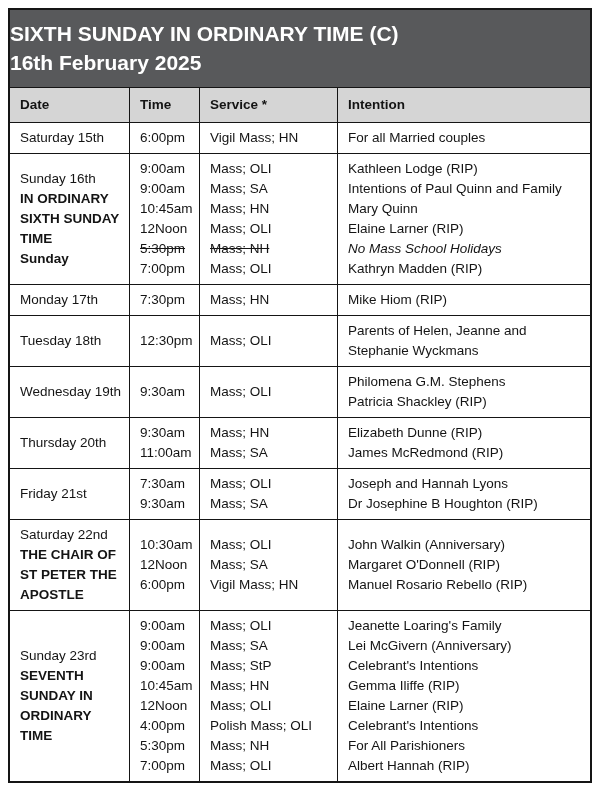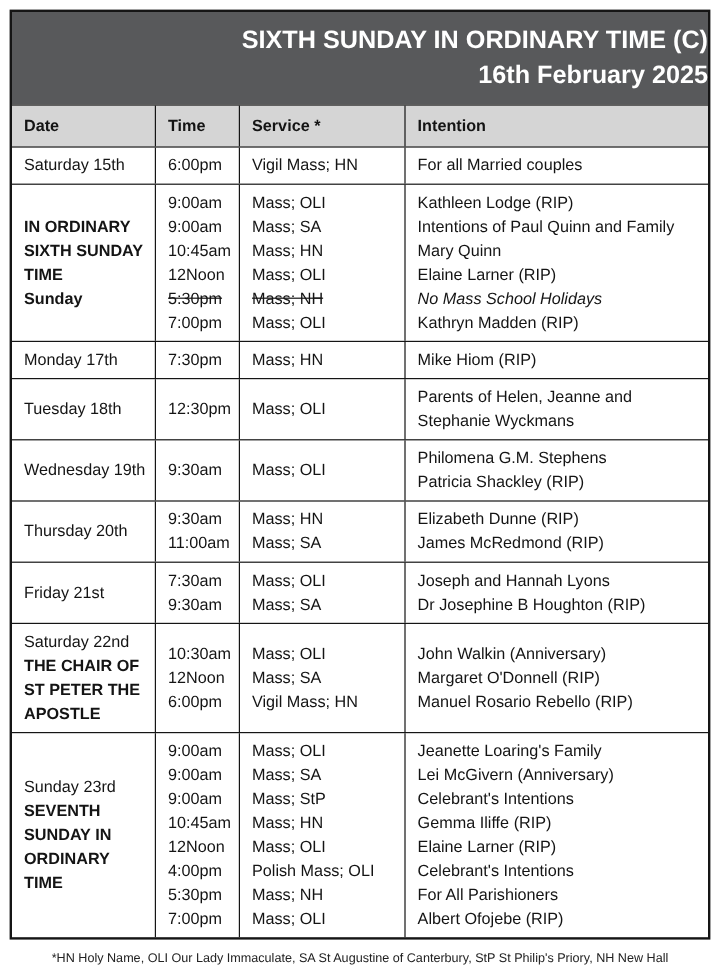--- a/index.html
+++ b/index.html
@@ -13,21 +13,21 @@
     color:var(--text);
     height:805px; overflow:hidden;
   }
   .page{padding:8px 8px 0 8px;}
   .doc{
     border:2px solid var(--border);
     width:584px;
   }
   .title-band{
     background:var(--band-bg); color:var(--band-fg);
-    text-align:right; font-weight:bold;
+    text-align:left; font-weight:bold;
     font-size:21px; line-height:29px;
     padding:9px 0 10px 0;
   }
   .grid{
     display:grid;
     grid-template-columns:119px 70px 138px 1fr;
   }
   .col-headers{
     background:var(--colhead-bg);
     border-top:1px solid var(--border);
@@ -74,20 +74,21 @@
           </div>
           <div class="cell">
             <span class="">Vigil Mass; HN</span>
           </div>
           <div class="cell">
             <span class="">For all Married couples</span>
           </div>
         </div>
         <div class="grid row">
           <div class="cell">
+            <span class="">Sunday 16th</span>
             <span class=" bold">IN ORDINARY</span>
             <span class=" bold">SIXTH SUNDAY</span>
             <span class=" bold">TIME</span>
             <span class=" bold">Sunday</span>
           </div>
           <div class="cell">
             <span class="">9:00am</span>
             <span class="">9:00am</span>
             <span class="">10:45am</span>
             <span class="">12Noon</span>
@@ -241,19 +242,18 @@
             <span class="">Mass; OLI</span>
           </div>
           <div class="cell">
             <span class="">Jeanette Loaring's Family</span>
             <span class="">Lei McGivern (Anniversary)</span>
             <span class="">Celebrant's Intentions</span>
             <span class="">Gemma Iliffe (RIP)</span>
             <span class="">Elaine Larner (RIP)</span>
             <span class="">Celebrant's Intentions</span>
             <span class="">For All Parishioners</span>
-            <span class="">Albert Ofojebe (RIP)</span>
+            <span class="">Albert Hannah (RIP)</span>
           </div>
         </div>
       </div>
   </div>
-  <div class="footnote">*HN Holy Name, OLI Our Lady Immaculate, SA St Augustine of Canterbury, StP St Philip's Priory, NH New Hall</div>
 </div>
 
 </body></html>

